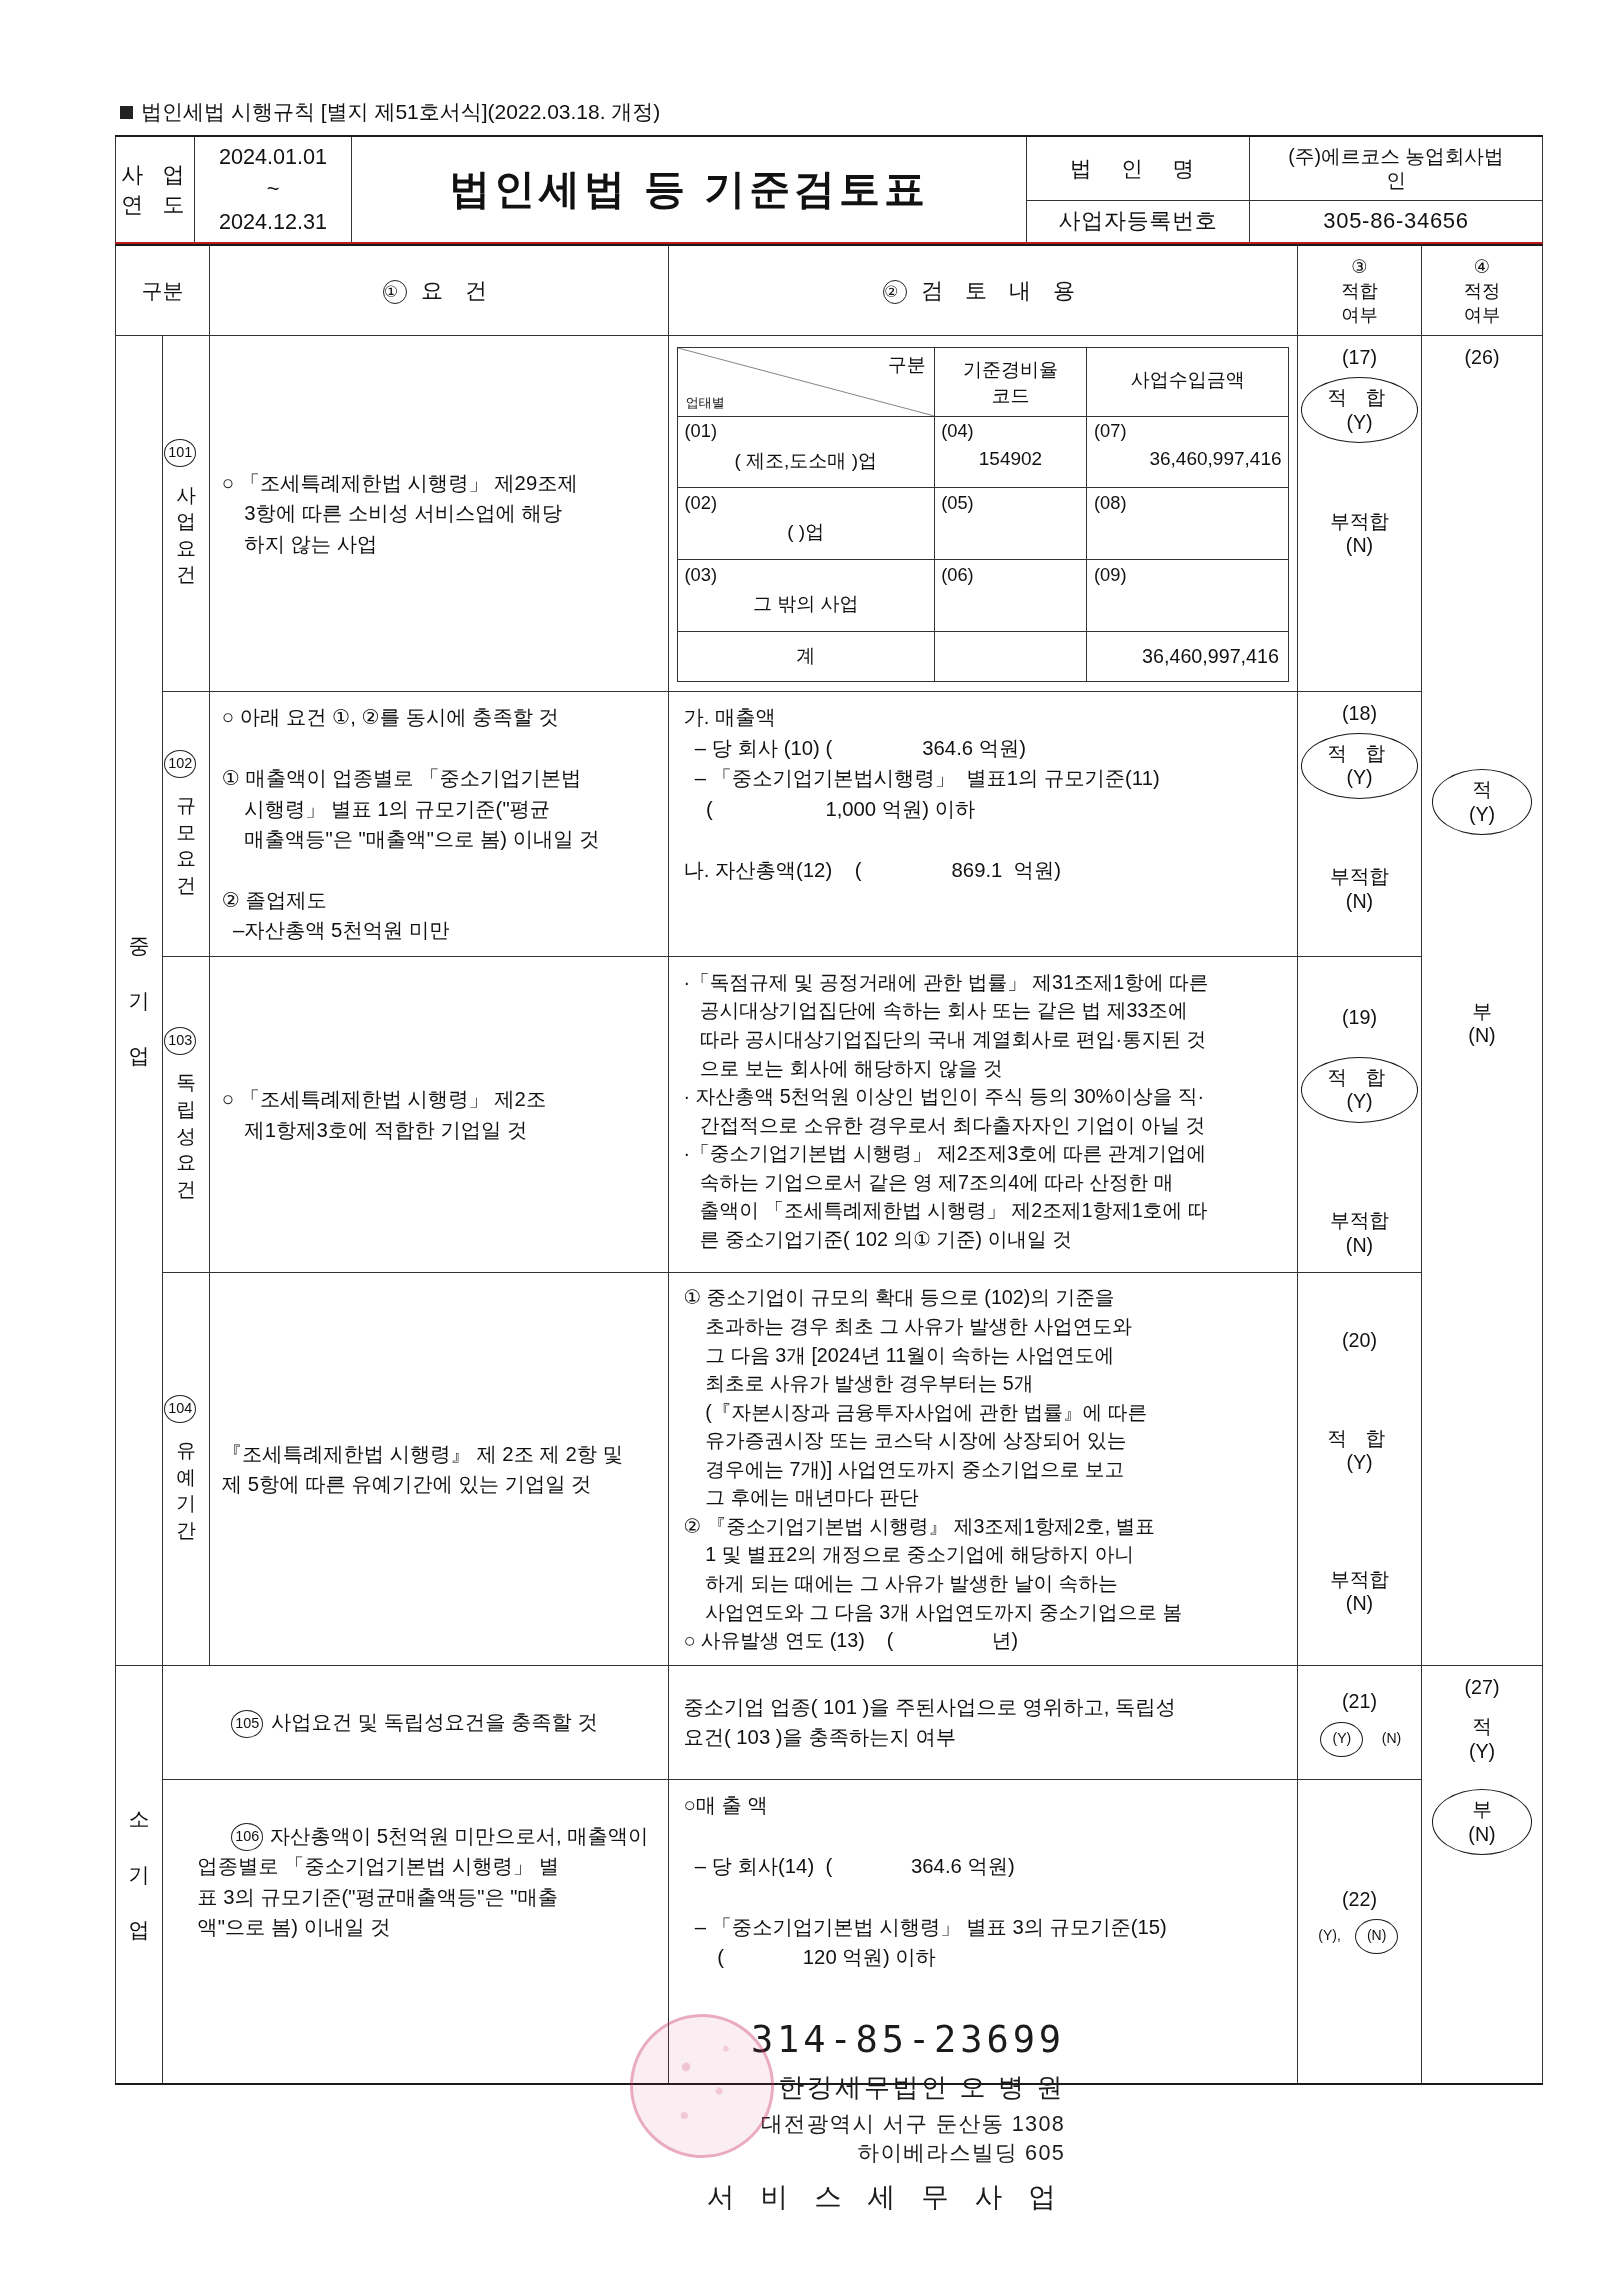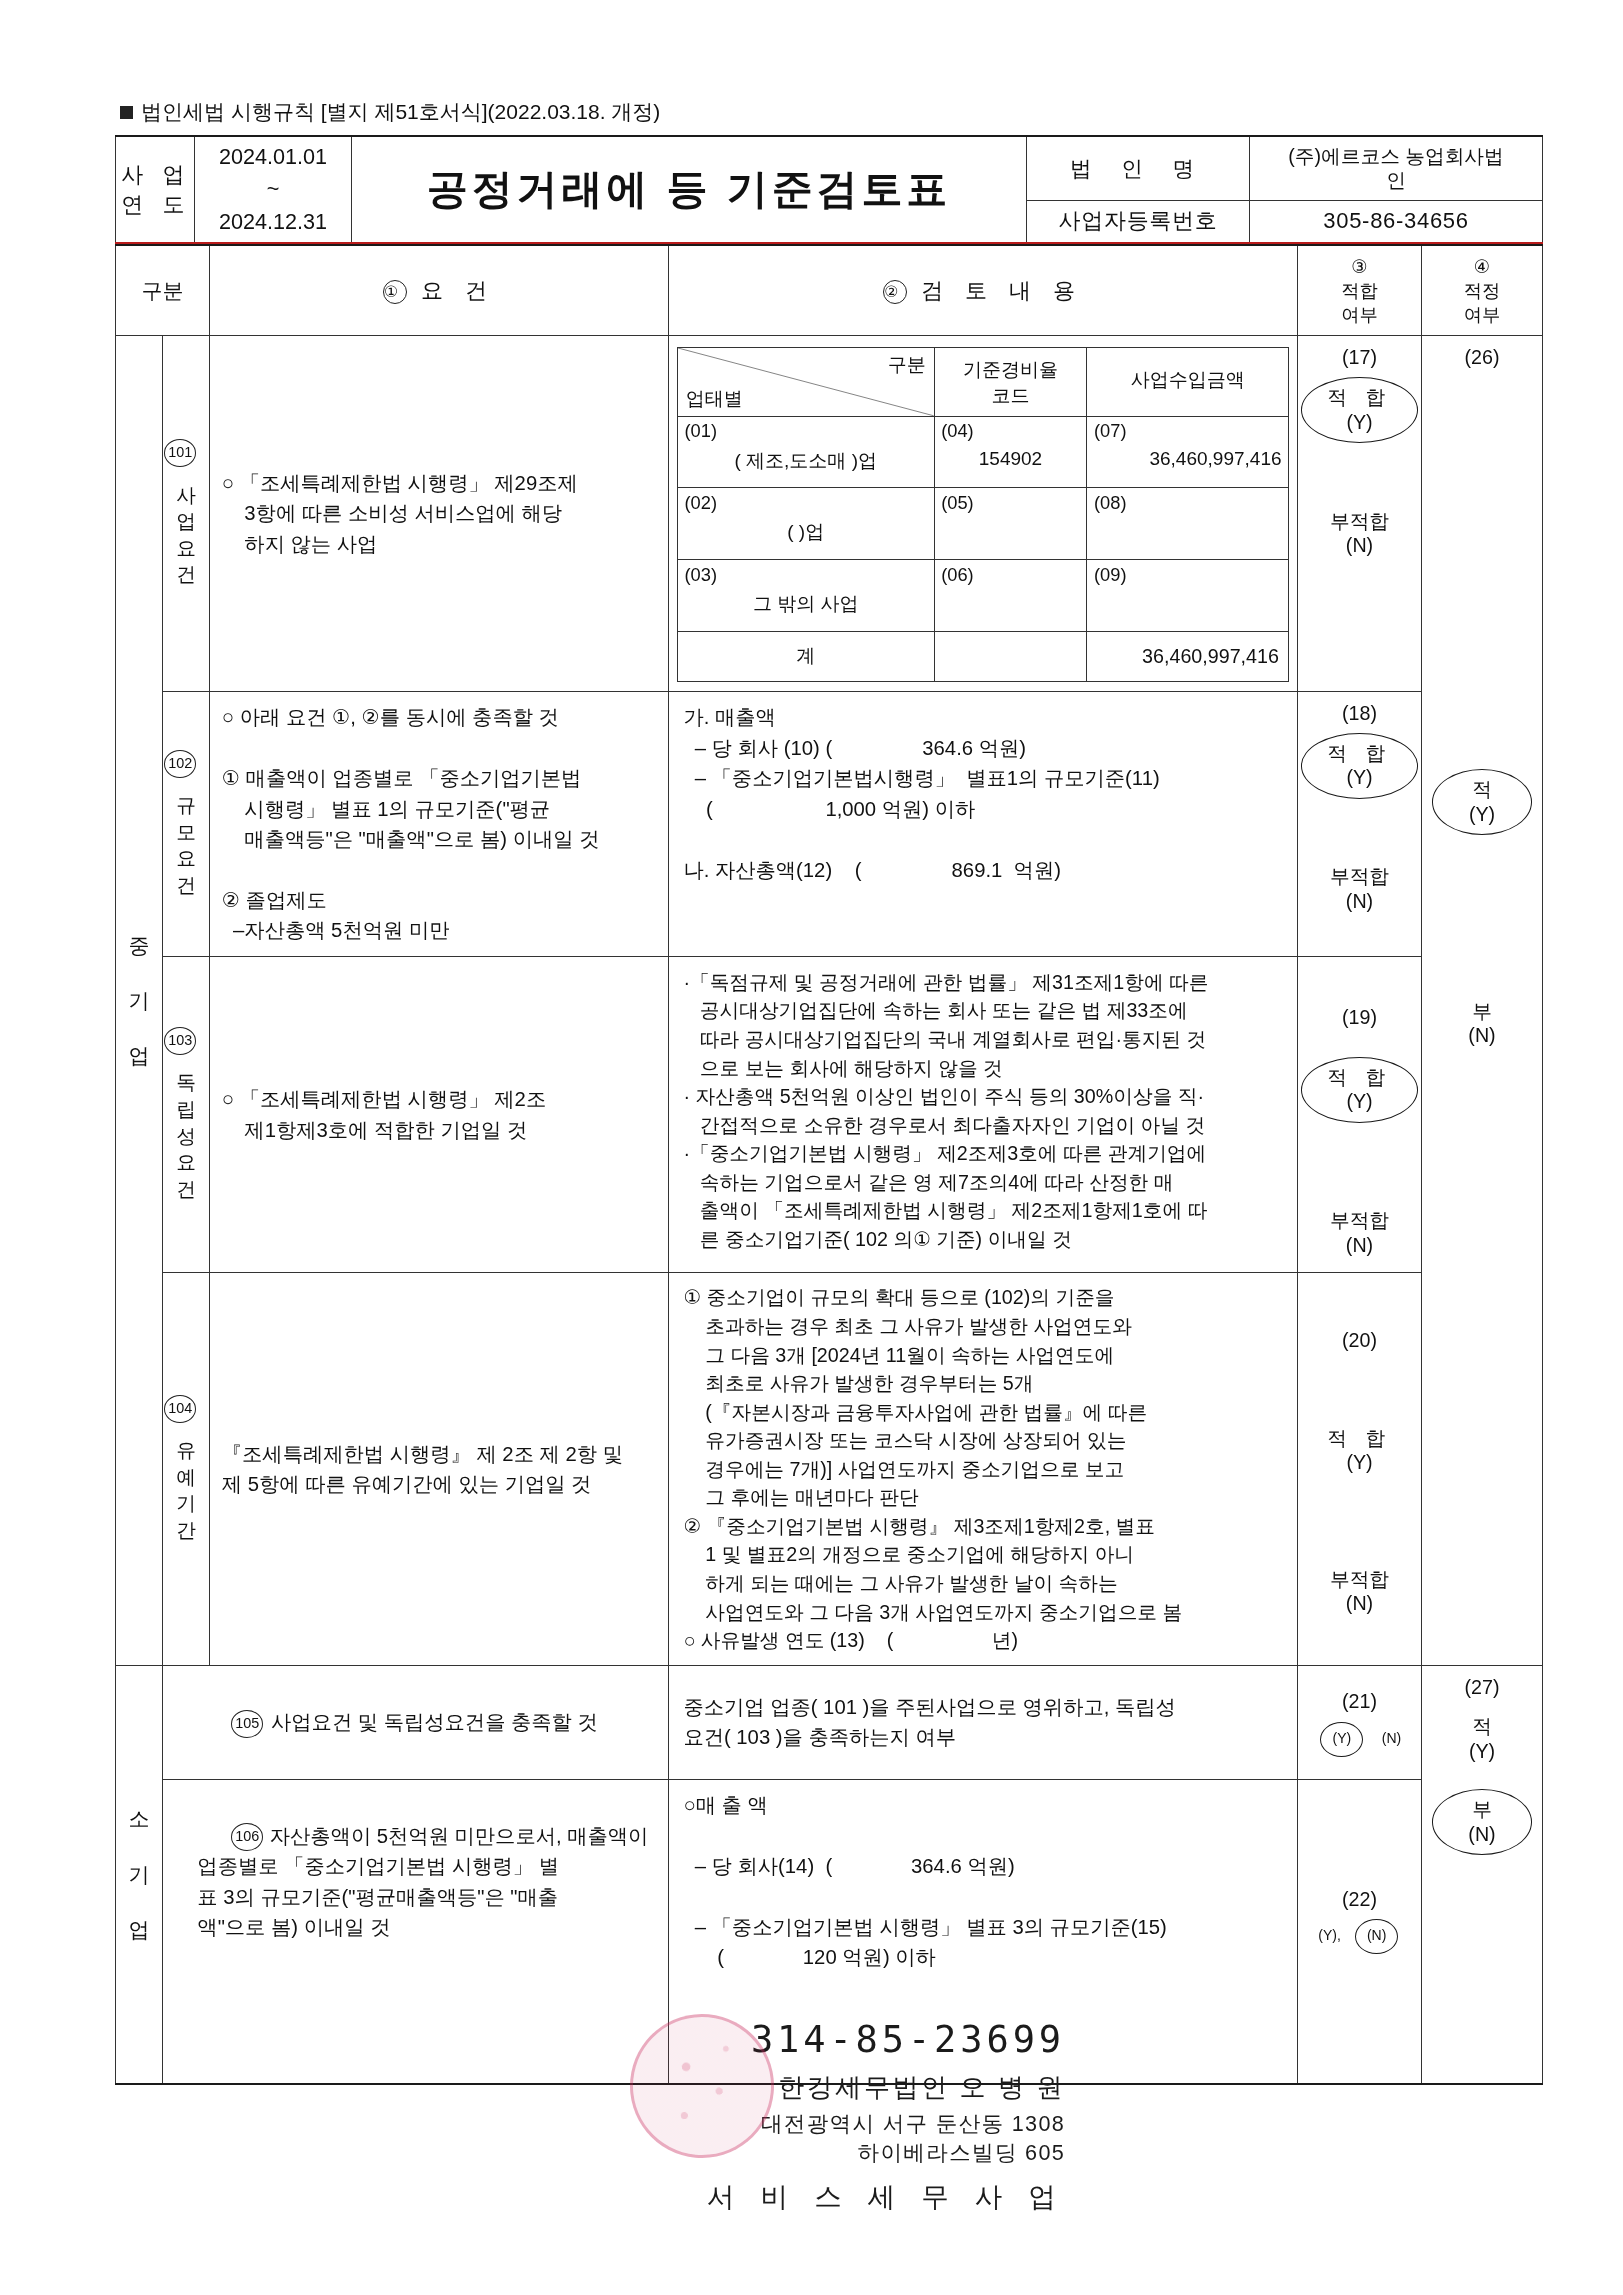--- a/index.html
+++ b/index.html
@@ -234,21 +234,21 @@
     padding: 3.9px 6.6px;
     vertical-align: top;
     height: 34px;
   }
   .diag {
     position: relative;
     height: 60px !important;
     padding: 0 !important;
   }
   .diag .up { position: absolute; right: 7.9px; top: 3.9px; font-size: 19px;}
-  .diag .lo { position: absolute; left: 7.9px; bottom: 3.9px; font-size: 19px;}
+  .diag .lo { position: absolute; left: 7.9px; bottom: 3.9px; font-size: 13px;}
   .diag svg { position: absolute; left: 0; top: 0; width: 100%; height: 100%; }
   .ctr { text-align: center; }
   .rt { text-align: right; }
   .amt { text-align: right; padding-right: 9.2px !important; font-size: 19.7px; }
   .tag-top { display: block; font-size: 18.3px; }
   .row-in { display: block; text-align: center; margin-top: 5.2px; font-size: 19px;}
 
   
   .footer {
     position: absolute;
@@ -307,21 +307,21 @@
         <tr>
       <td rowspan="2" class="lblcell">
         <div>사 업</div>
         <div>연 도</div>
       </td>
       <td rowspan="2" class="yearcell">
         <div>2024.01.01</div>
         <div>~</div>
         <div>2024.12.31</div>
       </td>
-      <td rowspan="2" class="maintitle">공정거래에 등 기준검토표</td>
+      <td rowspan="2" class="maintitle">법인세법 등 기준검토표</td>
       <td class="hdr-lbl-wide">법  인  명</td>
       <td class="corp-name">
         <div>(주)에르코스 농업회사법</div>
         <div>인</div>
       </td>
     </tr>
     <tr>
       <td class="hdr-lbl-tight">사업자등록번호</td>
       <td class="biznum">305-86-34656</td>
     </tr>

